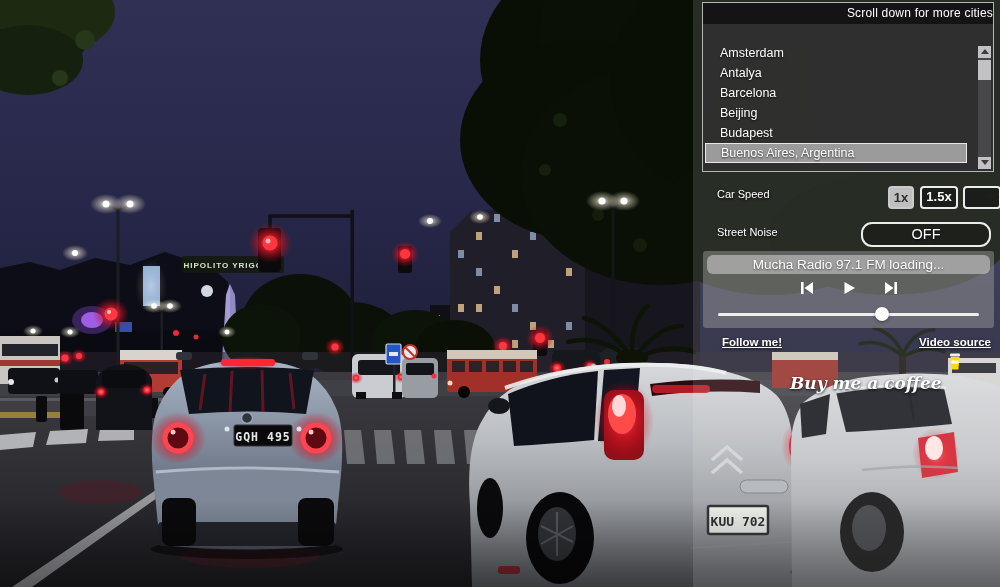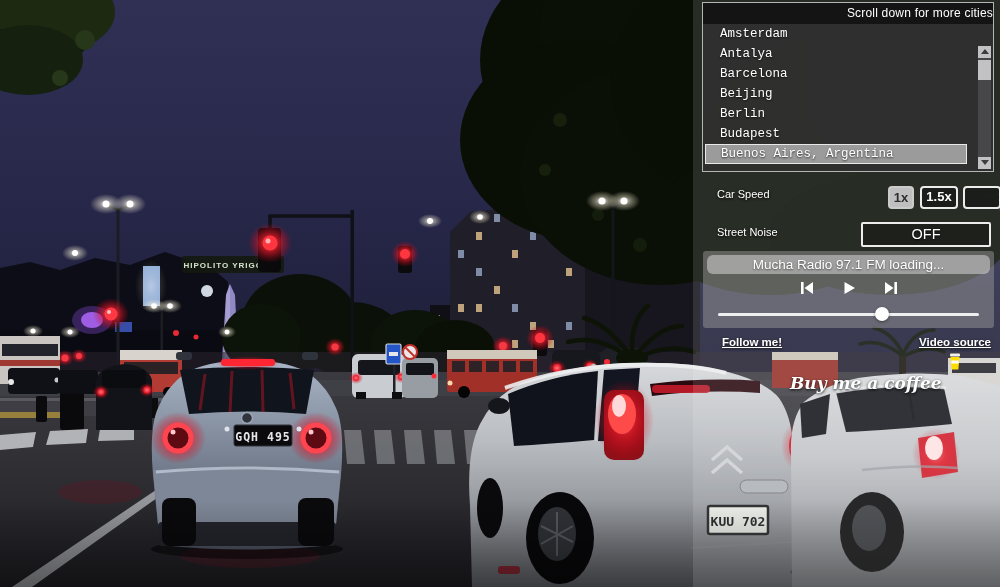--- a/index.html
+++ b/index.html
@@ -9,21 +9,21 @@
   #scene{position:absolute;left:0;top:0;z-index:1;}
   .right-overlay{position:absolute;left:693px;top:0;width:307px;height:587px;
     background:rgba(255,255,255,.12);z-index:2;pointer-events:none;}
   .ui{position:absolute;z-index:3;color:#fff;}
 
   
   .city-panel{left:702px;top:2px;width:292px;height:170px;border:1px solid #b5b5b5;
     background:rgba(48,48,48,.9);}
   .city-header{height:21px;background:#141414;color:#fff;font-size:12px;line-height:21px;
     text-align:right;letter-spacing:.2px;}
-  .city-list{position:relative;height:147px;padding-top:0;font-family:Liberation Mono, monospace;}
+  .city-list{position:relative;height:147px;padding-top:19px;}
   .city-item{height:20px;line-height:20px;font-size:12.5px;color:#fff;padding-left:17px;
     margin-right:26px;white-space:nowrap;text-shadow:0 1px 2px rgba(0,0,0,.7);cursor:pointer;}
   .city-item.selected{background:#9b9b9b;border:1px solid #e8e8e8;margin-left:2px;
     padding-left:15px;line-height:18px;}
   .scrollbar{position:absolute;top:22px;right:2px;bottom:2px;width:13px;background:#47474a;}
   .sb-btn{position:absolute;left:0;width:13px;height:12px;background:#c2c2c4;cursor:pointer;}
   .sb-up{top:0;} .sb-down{bottom:0;}
   .sb-thumb{position:absolute;left:0;top:14px;width:13px;height:20px;background:#c2c2c4;cursor:pointer;}
   .tri{width:0;height:0;margin:3px auto 0;}
   .tri-up{border-left:4px solid transparent;border-right:4px solid transparent;border-bottom:5px solid #3c3c3e;}
@@ -33,21 +33,21 @@
   .label-text{font-size:11px;color:#fff;text-shadow:0 1px 3px rgba(0,0,0,.9);}
   .speed-label{left:717px;top:188px;}
   .noise-label{left:717px;top:226px;}
   .speed-btn{position:absolute;top:186px;height:23px;border-radius:4px;font-size:13px;
     font-weight:bold;text-align:center;cursor:pointer;}
   .speed-sel{background:#bfbfbf;color:#2e2e2e;border:2px solid #cbcbcb;line-height:19px;}
   .speed-un{background:rgba(18,18,18,.55);color:#fff;border:2px solid #ececec;line-height:18px;}
   .b1x{left:888px;width:26px;} .b15x{left:920px;width:38px;} .b2x{left:963px;width:28px;padding-left:34px;}
   .noise-btn{left:861px;top:222px;width:130px;height:25px;border:2px solid #ececec;
     background:rgba(18,18,18,.45);color:#fff;font-size:14.5px;line-height:20px;text-align:center;
-    border-radius:2px;cursor:pointer;text-shadow:0 1px 2px rgba(0,0,0,.8);}
+    border-radius:11px;cursor:pointer;text-shadow:0 1px 2px rgba(0,0,0,.8);}
 
   
   .radio{left:703px;top:251px;width:291px;height:77px;background:rgba(150,150,150,.5);
     border-radius:3px;}
   .radio-title{position:absolute;left:4px;right:4px;top:4px;height:19px;
     background:rgba(214,214,214,.55);border-radius:6px;color:#fff;font-size:13.5px;
     line-height:19px;text-align:center;text-shadow:0 1px 2px rgba(0,0,0,.55);}
   .radio-btns{position:absolute;left:0;right:0;top:28px;display:flex;justify-content:center;
     gap:20px;}
   .rbtn{width:22px;height:18px;display:flex;align-items:center;justify-content:center;cursor:pointer;}
@@ -512,21 +512,20 @@
 
 <div class="right-overlay"></div>
 
 <div class="ui city-panel">
   <div class="city-header">Scroll down for more cities</div>
   <div class="city-list">
     <div class="city-item">Amsterdam</div>
     <div class="city-item">Antalya</div>
     <div class="city-item">Barcelona</div>
     <div class="city-item">Beijing</div>
-    <div class="city-item">Berlin</div>
     <div class="city-item">Budapest</div>
     <div class="city-item selected">Buenos Aires, Argentina</div>
     <div class="scrollbar">
       <div class="sb-btn sb-up">
             <div class="tri tri-up"></div>
           </div>
       <div class="sb-thumb"></div>
       <div class="sb-btn sb-down">
             <div class="tri tri-down"></div>
           </div>

